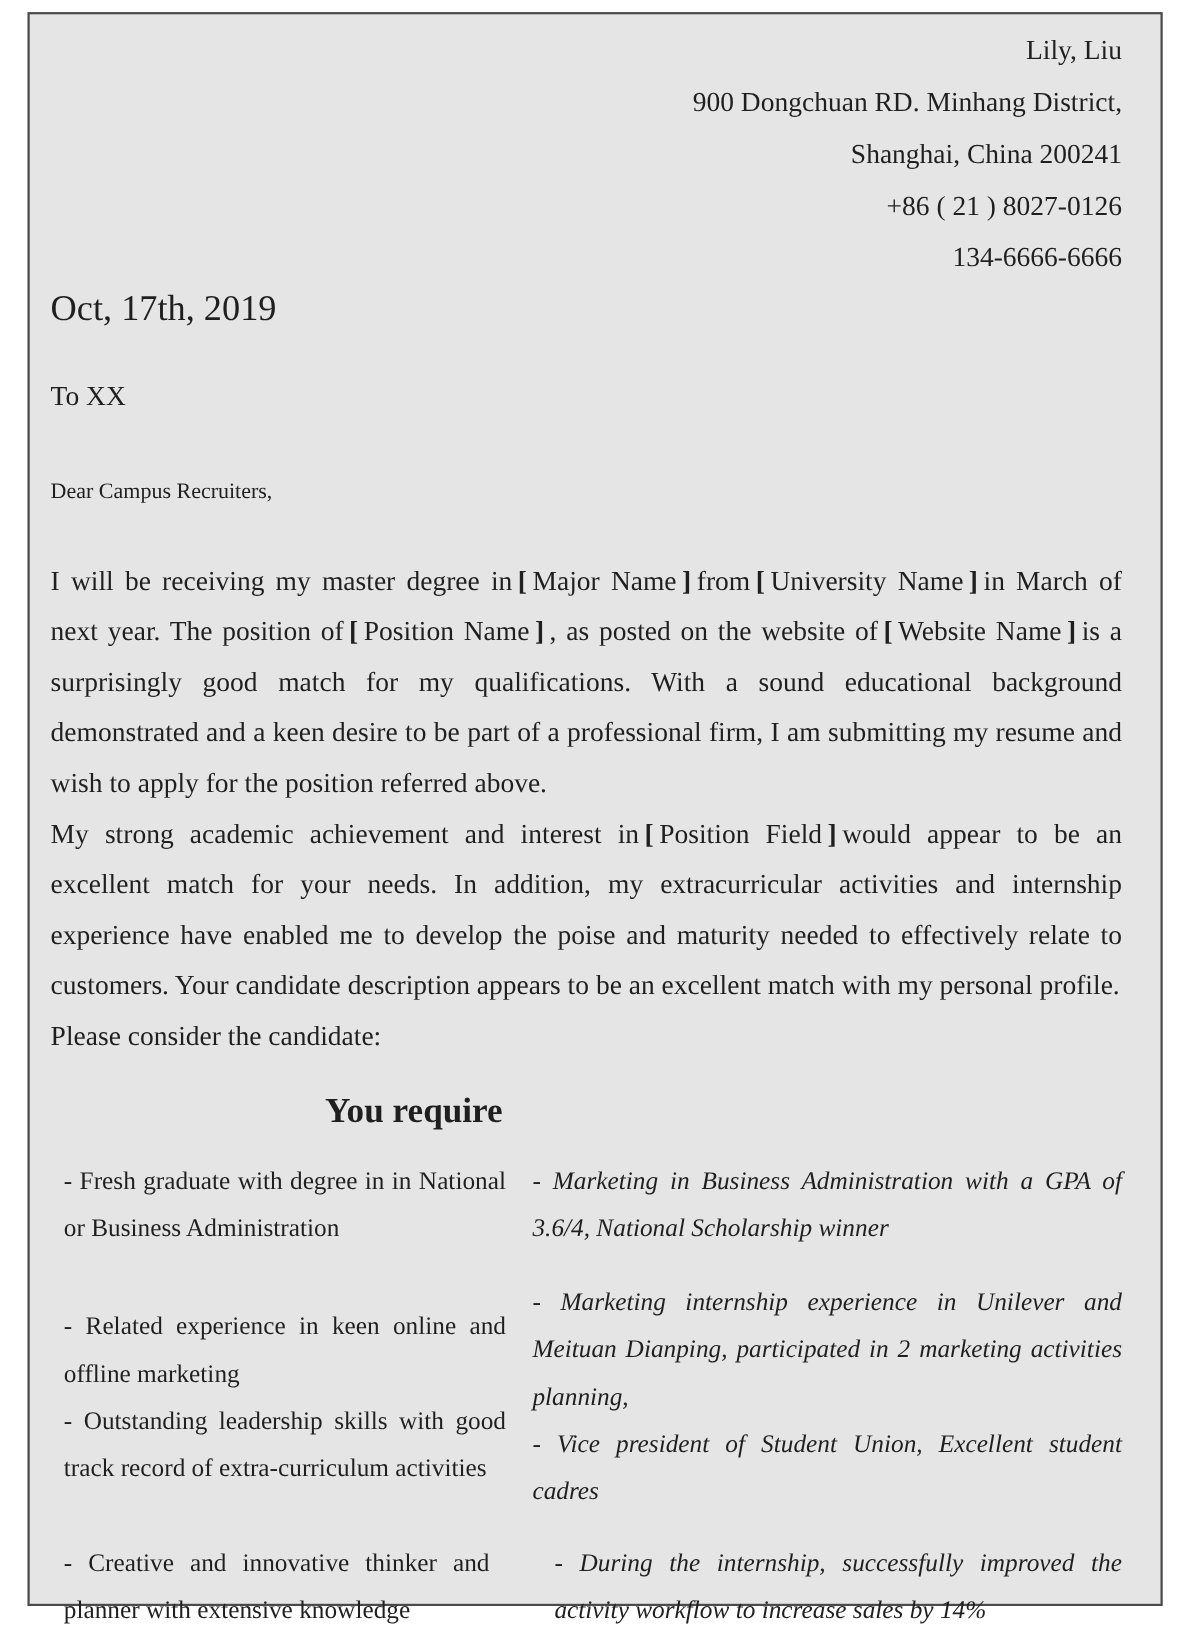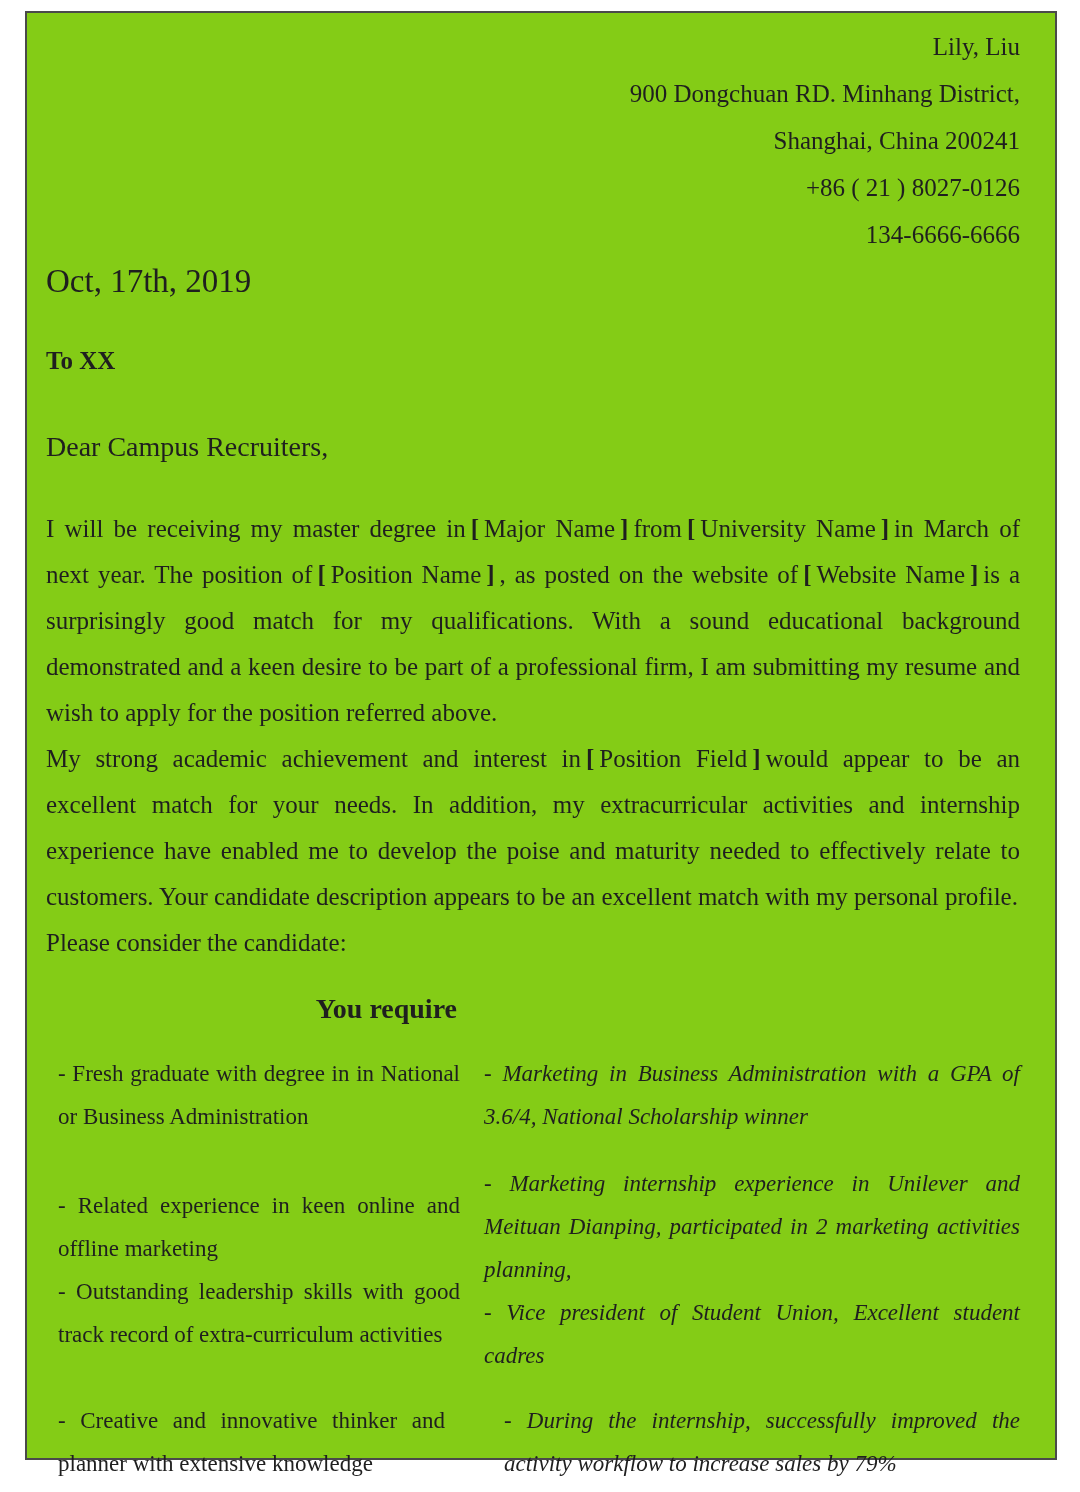--- a/index.html
+++ b/index.html
@@ -17,60 +17,60 @@
   }
   .page {
     position: absolute;
     left: 25px;
     top: 11px;
     width: 1032px;
     height: 1449px;
     border: 2px solid #4a4a4a;
     box-sizing: border-box;
     padding: 10px 35px 0 19px;
-    background: #84cc16;
+    background: #e5e5e5;
   }
   .sender {
     text-align: right;
     font-size: 25px;
     line-height: 47px;
   }
   .date-line {
     font-size: 33px;
     line-height: 46px;
     margin-top: 0;
   }
   .recipient-line {
     font-size: 25px;
     line-height: 46px;
-    font-weight: bold;
+    font-weight: normal;
     margin-top: 34px;
   }
   .salutation-line {
-    font-size: 28px;
+    font-size: 20px;
     line-height: 46px;
     margin-top: 40px;
   }
   .body-text {
     margin-top: 36px;
   }
   .para {
     font-size: 25px;
     line-height: 46px;
     text-align: justify;
     margin: 0;
   }
   .lent {
     font-weight: bold;
     margin: 0 5px;
   }
   .comp-head {
     display: flex;
     margin-top: 20px;
-    font-size: 28px;
+    font-size: 32px;
     line-height: 46px;
     font-weight: bold;
     gap: 44px;
   }
   .comp-head .h-left {
     width: 405px;
     margin-left: 12px;
     text-align: right;
     padding-right: 6px;
     box-sizing: border-box;
@@ -152,19 +152,19 @@
         <p class="bullet">- Marketing internship experience in Unilever and Meituan Dianping, participated in 2 marketing activities planning,</p>
         <p class="bullet">- Vice president of Student Union, Excellent student cadres</p>
       </div>
     </div>
 
     <div class="comp-row row-3">
       <div class="cell-left">
         <p class="bullet">- Creative and innovative thinker and planner with extensive knowledge</p>
       </div>
       <div class="cell-right">
-        <p class="bullet">- During the internship, successfully improved the activity workflow to increase sales by 79%</p>
+        <p class="bullet">- During the internship, successfully improved the activity workflow to increase sales by 14%</p>
       </div>
     </div>
 
   </div>
 
 </div>
 
 </body></html>

